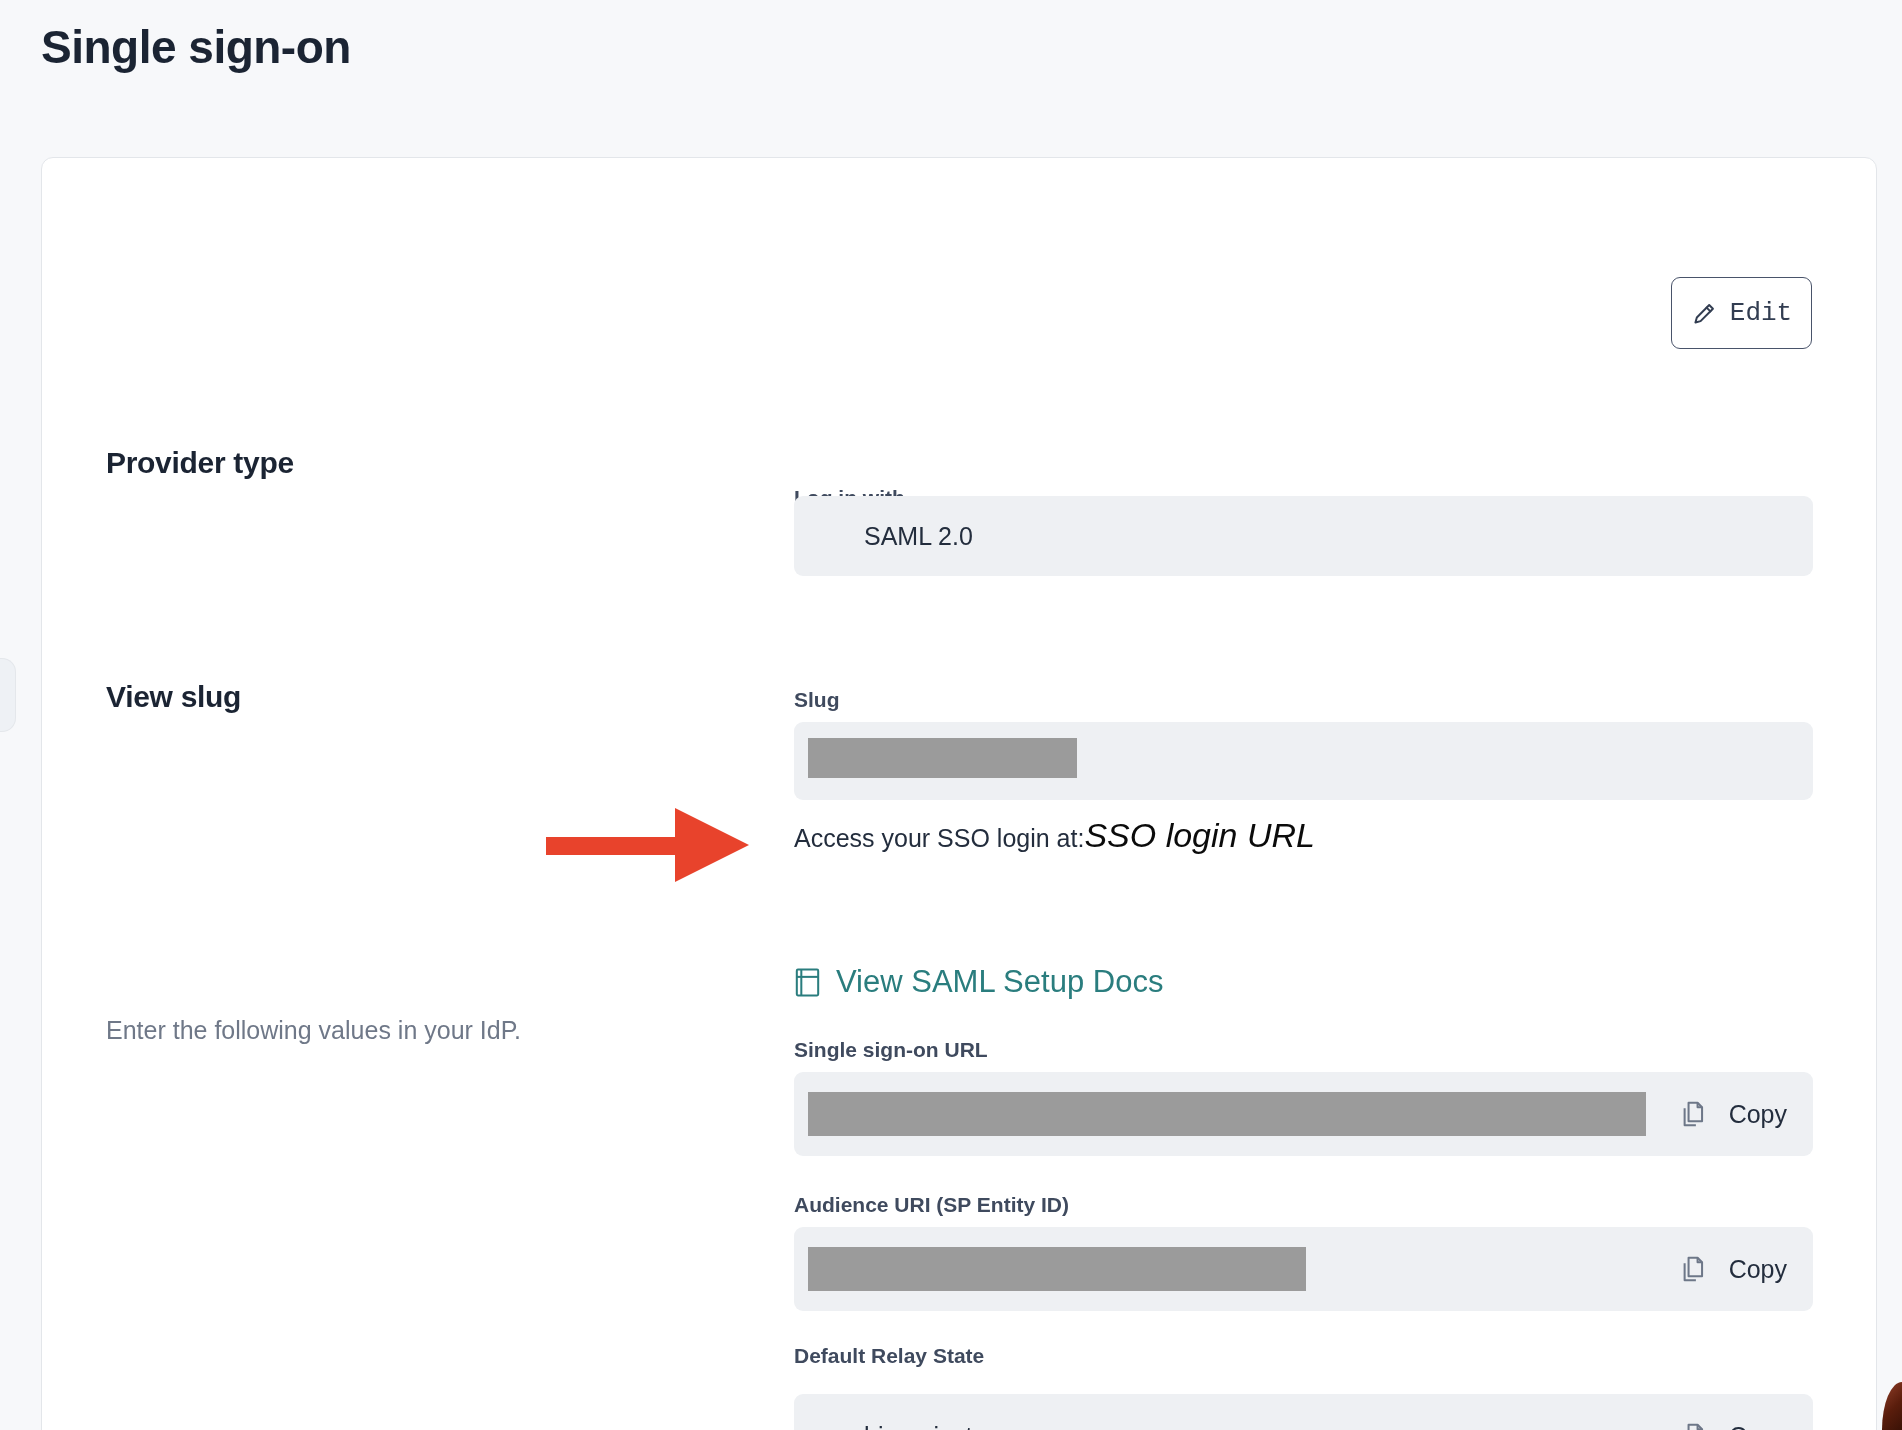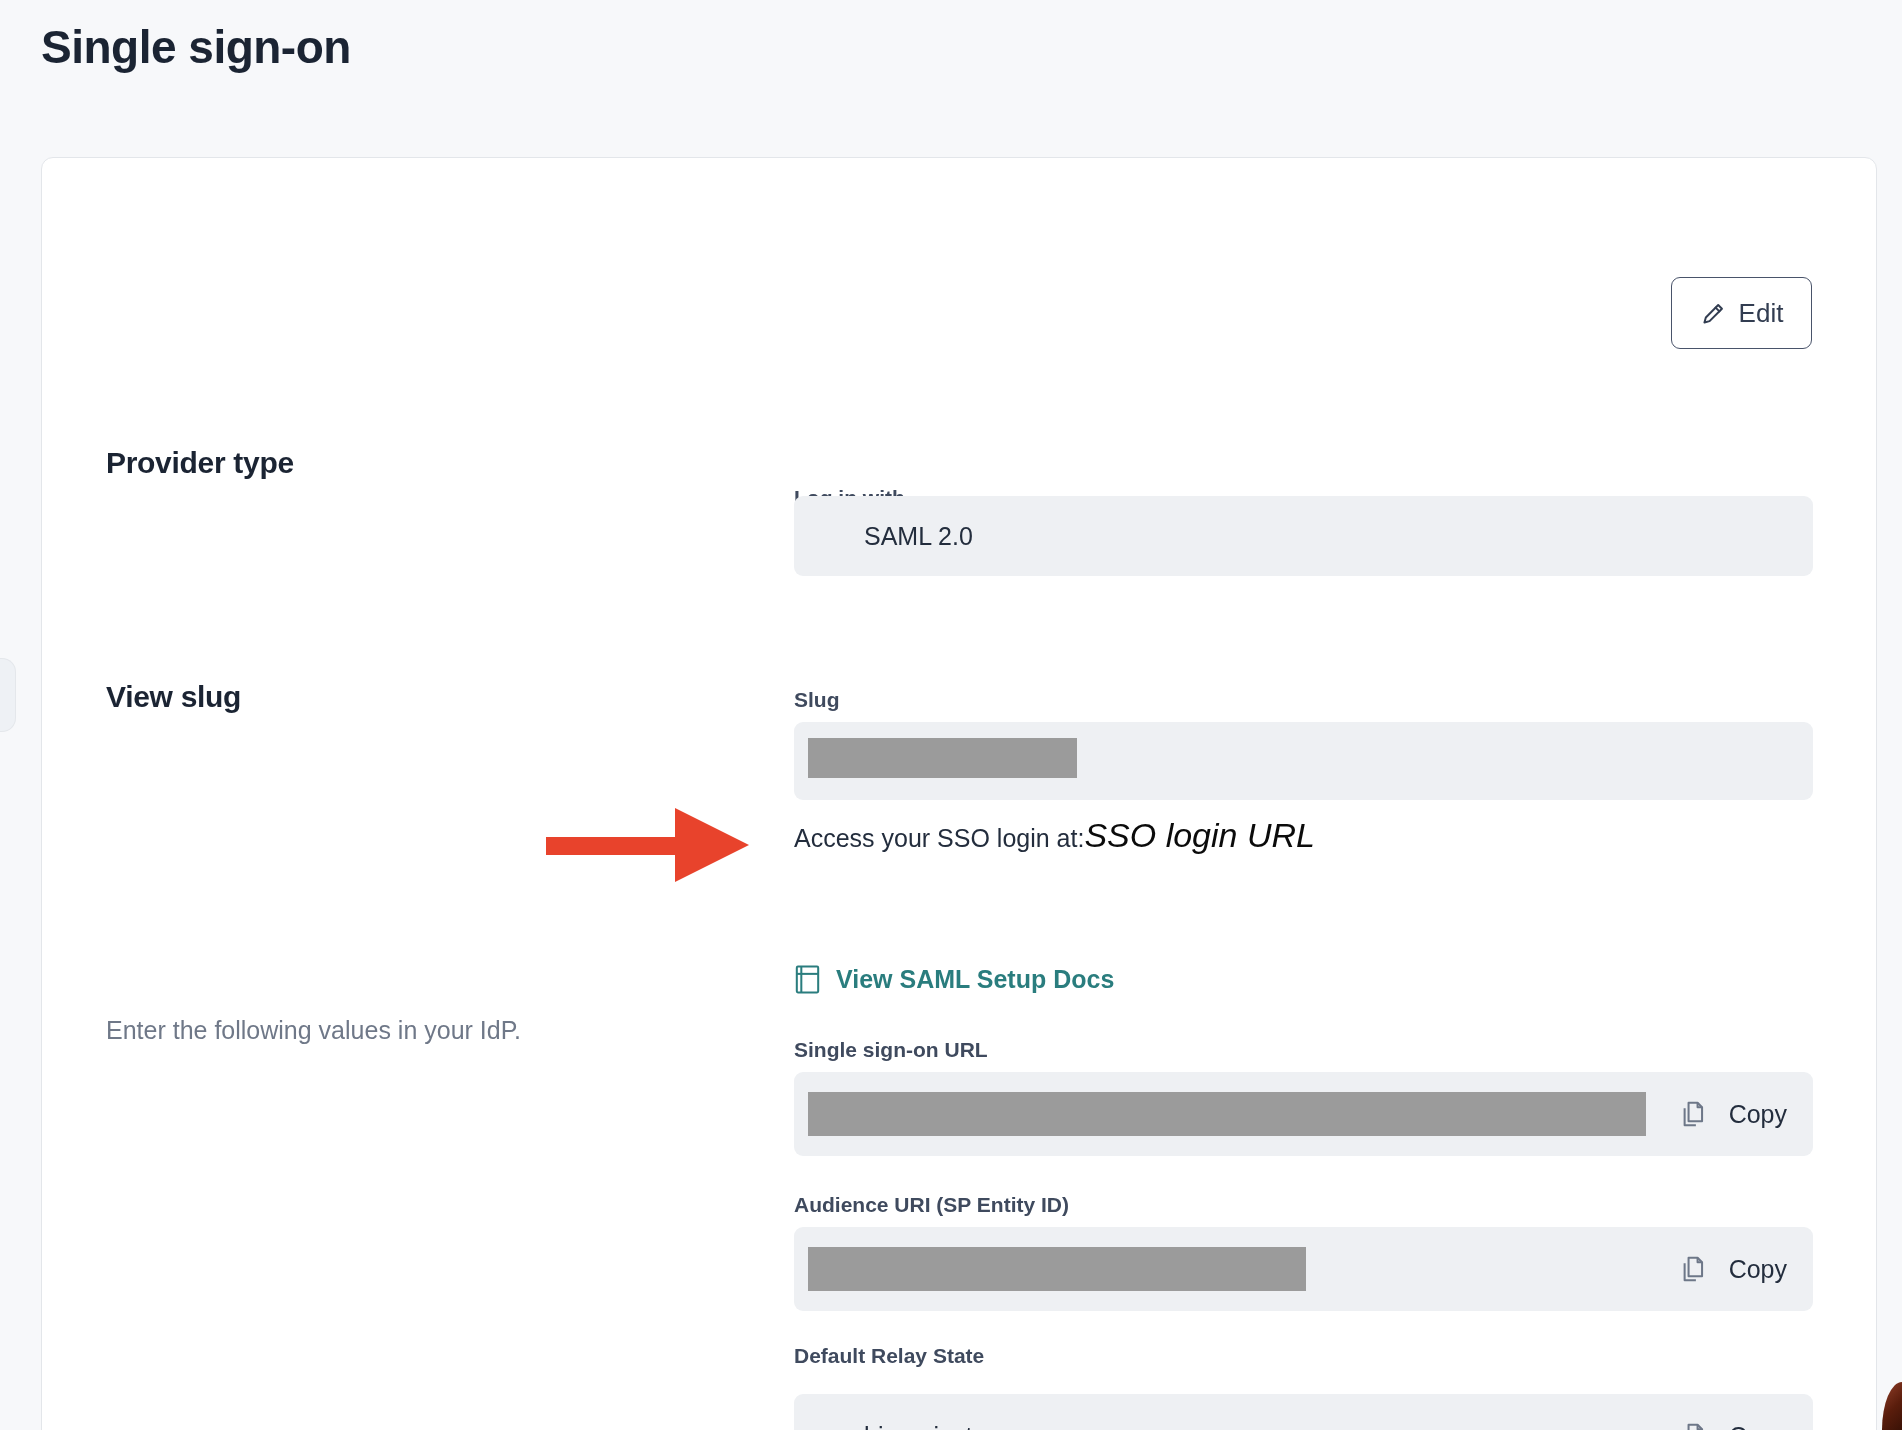--- a/index.html
+++ b/index.html
@@ -9,35 +9,35 @@
     --icon-gray:#6d7788; --button-border:#49536a; --link-black:#0b0b0b;
   }
   *{margin:0;padding:0;box-sizing:border-box;}
   html,body{width:1902px;height:1430px;}
   body{font-family:"Liberation Sans",sans-serif;background:var(--page-bg);}
   .page{position:relative;width:1902px;height:1430px;overflow:hidden;background:var(--page-bg);}
   .page-title{position:absolute;left:41px;top:20px;font-size:46px;font-weight:700;color:var(--heading);letter-spacing:-.5px;}
   .left-tab{position:absolute;left:0;top:658px;width:16px;height:74px;background:#eef1f5;border:1px solid #e4e7eb;border-left:none;border-radius:0 14px 14px 0;}
   .card{position:absolute;left:41px;top:157px;width:1836px;height:1340px;background:var(--card-bg);border:1px solid var(--card-border);border-radius:12px;}
   .intro{position:absolute;left:64px;top:136px;font-size:24px;color:var(--text);}
-  .edit-btn{position:absolute;left:1629px;top:119px;width:141px;height:72px;display:flex;align-items:center;justify-content:center;gap:11px;background:#fff;border:1px solid var(--button-border);border-radius:9px;cursor:pointer;font-family:Liberation Sans, sans-serif;}
+  .edit-btn{position:absolute;left:1629px;top:119px;width:141px;height:72px;display:flex;align-items:center;justify-content:center;gap:11px;background:#fff;border:1px solid var(--button-border);border-radius:9px;cursor:pointer;font-family:Liberation Mono, monospace;}
   .edit-btn span{font-size:26px;color:#323d51;}
   .edit-btn svg{width:28px;height:28px;stroke:#323d51;}
   .section-h{position:absolute;font-size:30px;font-weight:700;color:var(--heading);letter-spacing:-.3px;}
   .sub-note{position:absolute;left:64px;top:858px;font-size:25px;color:var(--muted);}
   .fld-label{position:absolute;font-size:21px;font-weight:700;color:var(--label);}
   .field{position:absolute;left:752px;width:1019px;background:var(--field-bg);border-radius:9px;padding-left:38px;}
   .field .val{display:block;padding-left:32px;font-size:25px;color:var(--text);}
   .redact{position:absolute;background:var(--redaction);}
   .access-row{position:absolute;left:752px;top:658px;white-space:nowrap;}
   .access-row .small{font-size:25px;color:var(--text);}
   .access-row .big{font-size:34px;color:var(--link-black);cursor:pointer;font-style:italic;}
   .docs-link{position:absolute;left:752px;top:806px;display:flex;align-items:center;gap:15px;cursor:pointer;}
   .docs-link svg{width:27px;height:31px;stroke:var(--teal);}
-  .docs-link span{font-size:25px;font-weight:700;color:var(--teal);}
+  .docs-link span{font-size:31px;font-weight:400;color:var(--teal);}
   .copy-btn{position:absolute;right:26px;top:0;height:100%;display:flex;align-items:center;gap:11px;background:transparent;border:none;cursor:pointer;font-family:inherit;}
   .copy-btn svg{width:27px;height:31px;stroke:var(--icon-gray);}
   .copy-btn span{font-size:25px;color:var(--text);margin-left:12px;}
   .arrow-note{position:absolute;left:546px;top:806px;}
   .corner-blob{position:absolute;right:0;bottom:0;width:20px;height:48px;background:linear-gradient(135deg,#93402a 0%,#5a1d0c 55%,#3a1206 100%);border-top-left-radius:100%;}
 </style>
 </head>
 <body>
 
 <div class="page">

